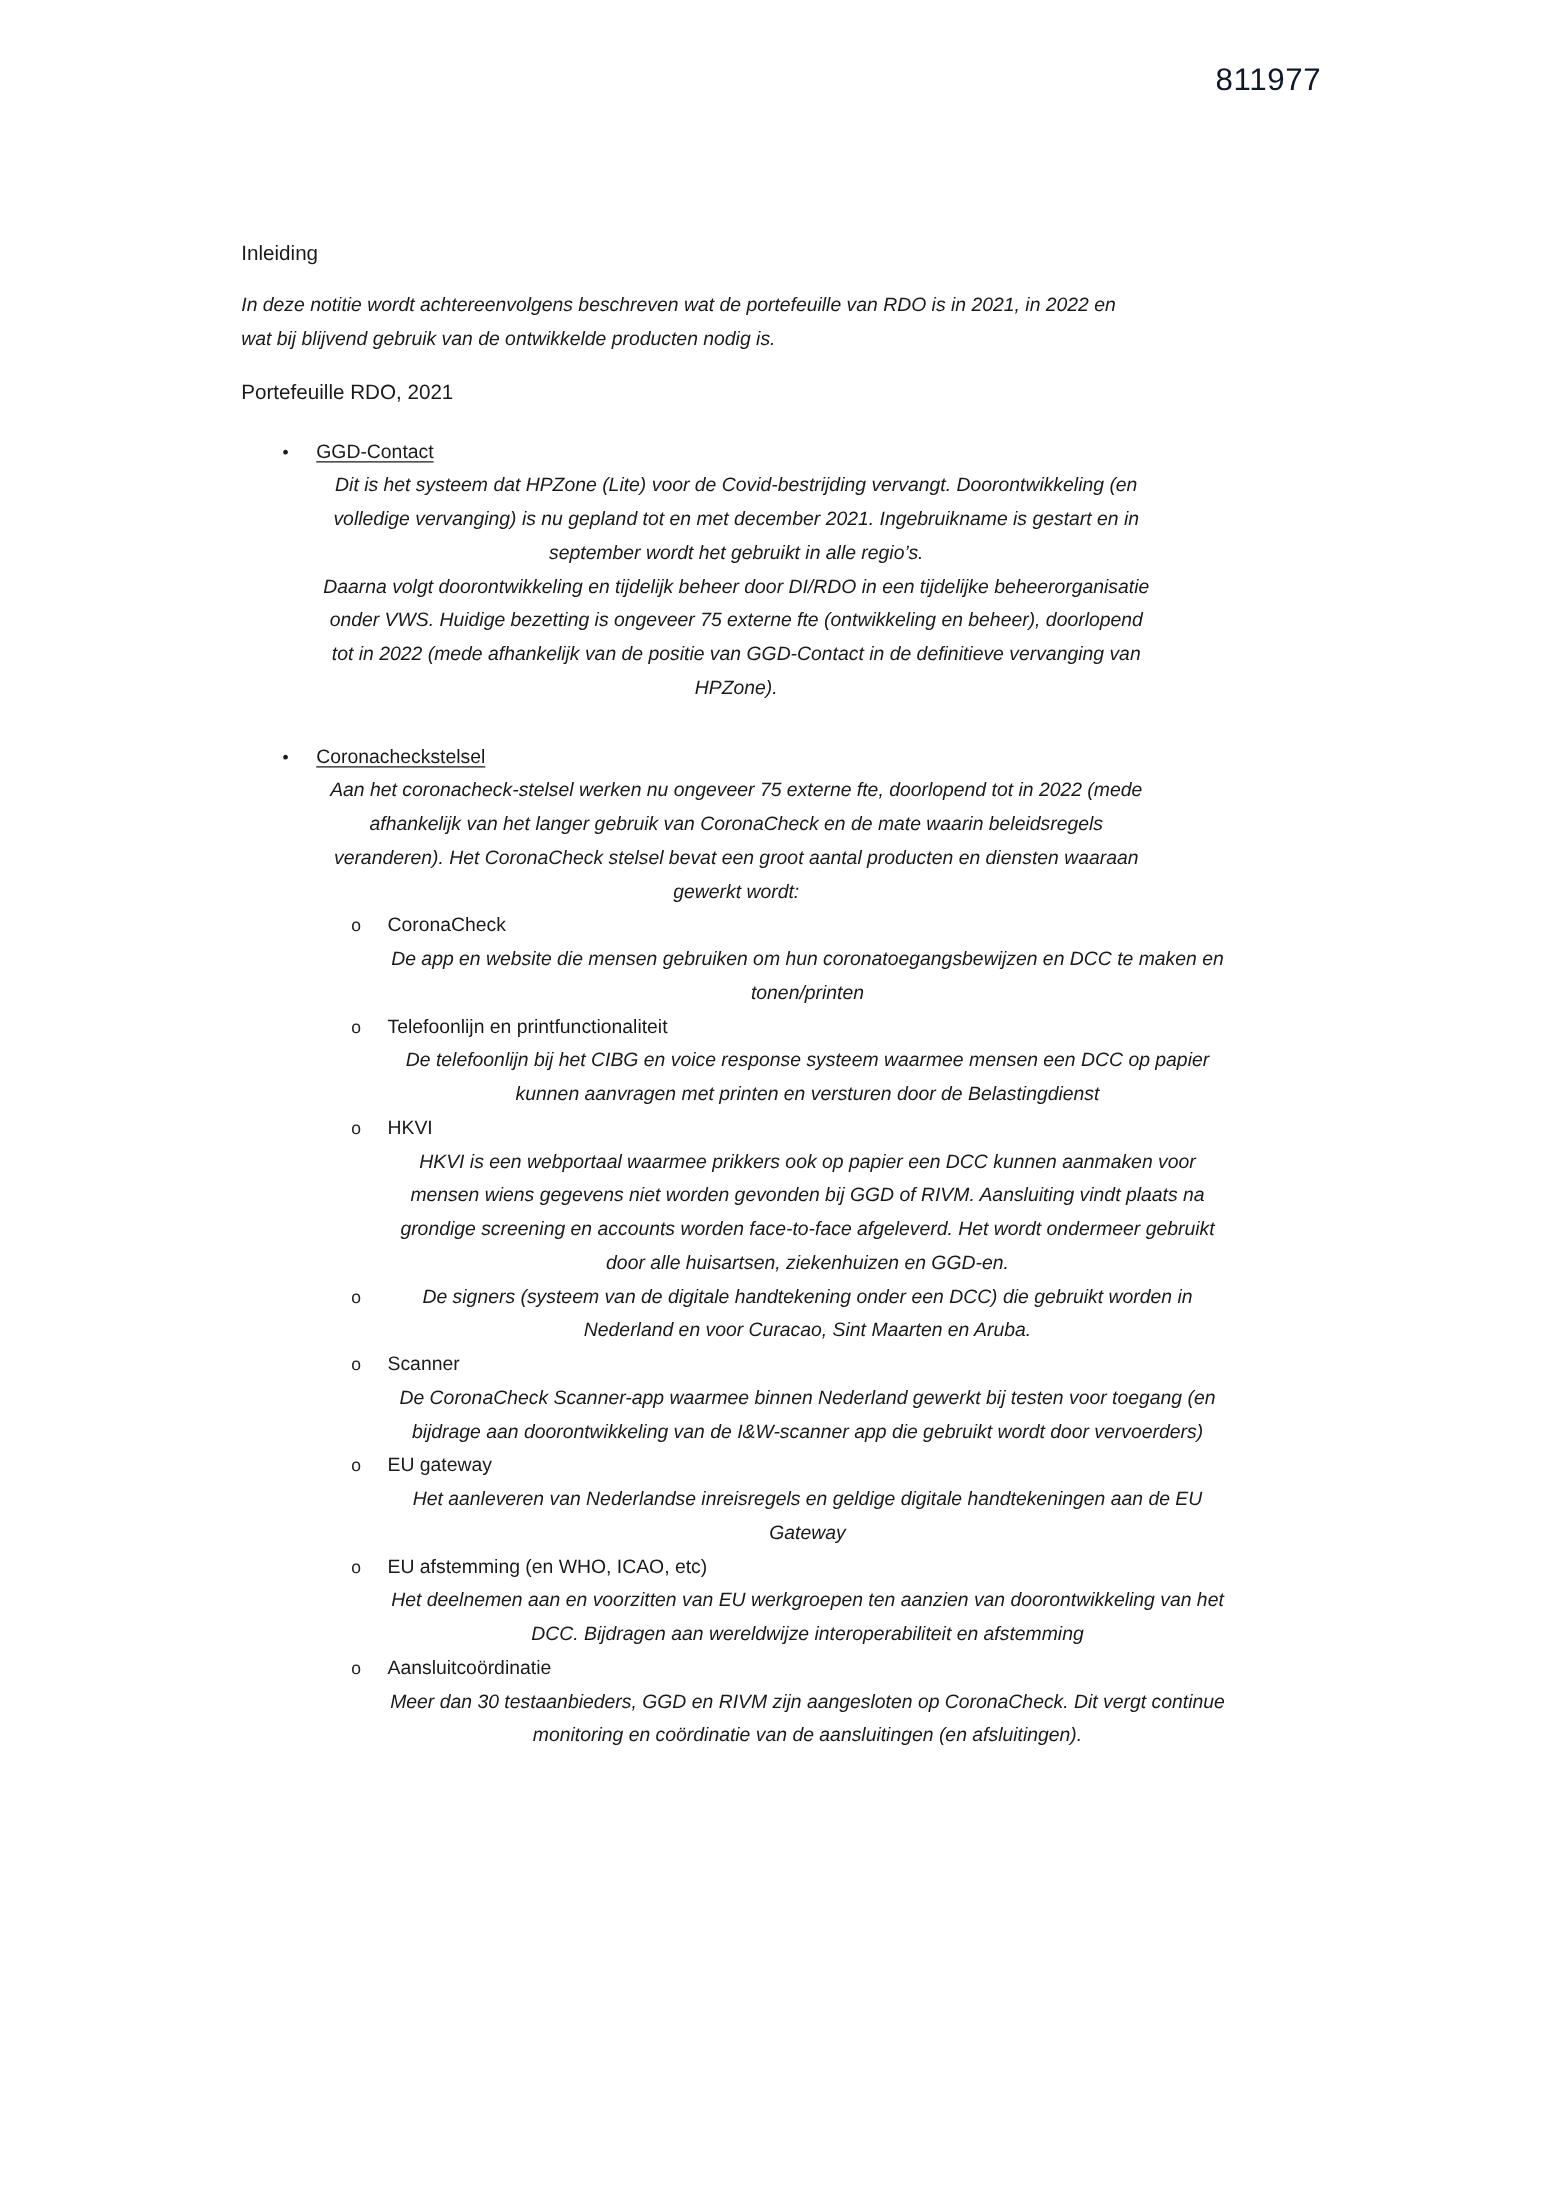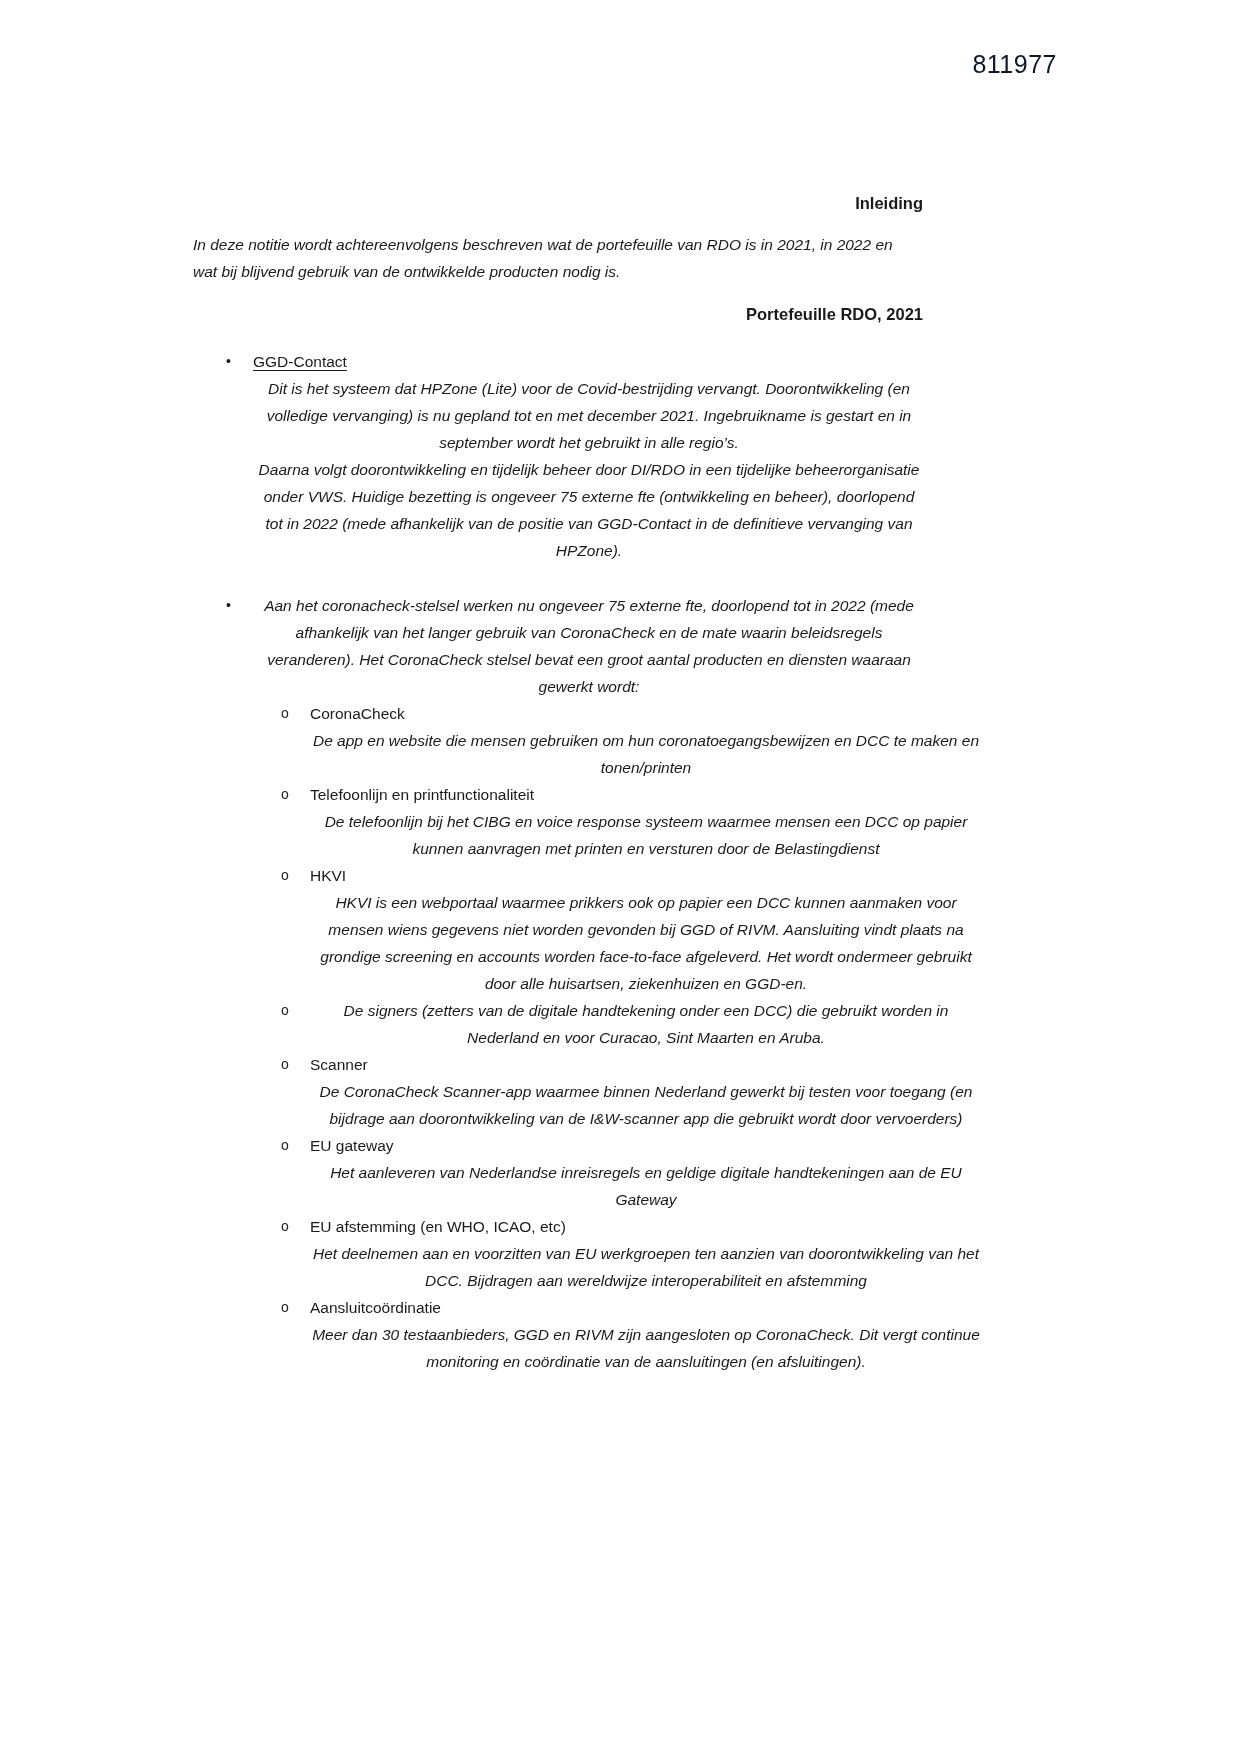--- a/index.html
+++ b/index.html
@@ -26,24 +26,23 @@
   .content {
     position: absolute;
     left: 193px;
     top: 190px;
     width: 730px;
     font-size: 15.5px;
     line-height: 27px;
   }
   h3 {
     font-size: 16.5px;
-    font-weight: bold;
+    font-weight: normal;
     margin: 0 0 14px 0;
     line-height: 27px;
-    text-align: right;
   }
   h3.second {
     margin-top: 16px;
     margin-bottom: 20px;
   }
   p {
     margin: 0;
     font-style: italic;
   }
   .intro {
@@ -120,20 +119,21 @@
       <div class="bullet-body">
         <div class="bullet-title">GGD-Contact</div>
         <p>Dit is het systeem dat HPZone (Lite) voor de Covid-bestrijding vervangt. Doorontwikkeling (en volledige vervanging) is nu gepland tot en met december 2021. Ingebruikname is gestart en in september wordt het gebruikt in alle regio’s.</p>
         <p>Daarna volgt doorontwikkeling en tijdelijk beheer door DI/RDO in een tijdelijke beheerorganisatie onder VWS. Huidige bezetting is ongeveer 75 externe fte (ontwikkeling en beheer), doorlopend tot in 2022 (mede afhankelijk van de positie van GGD-Contact in de definitieve vervanging van HPZone).</p>
       </div>
     </li>
 
     <li>
       <span class="bullet-marker">•</span>
       <div class="bullet-body">
+        <div class="bullet-title">Coronacheckstelsel</div>
         <p>Aan het coronacheck-stelsel werken nu ongeveer 75 externe fte, doorlopend tot in 2022 (mede afhankelijk van het langer gebruik van CoronaCheck en de mate waarin beleidsregels veranderen). Het CoronaCheck stelsel bevat een groot aantal producten en diensten waaraan gewerkt wordt:</p>
 
         <ul class="sub">
 
           <li>
             <span class="sub-marker">o</span>
             <div class="sub-title">CoronaCheck</div>
             <p class="sub-desc">De app en website die mensen gebruiken om hun coronatoegangsbewijzen en DCC te maken en tonen/printen</p>
           </li>
 
@@ -144,21 +144,21 @@
           </li>
 
           <li>
             <span class="sub-marker">o</span>
             <div class="sub-title">HKVI</div>
             <p class="sub-desc">HKVI is een webportaal waarmee prikkers ook op  papier een DCC kunnen aanmaken voor mensen wiens gegevens niet worden gevonden bij GGD of RIVM. Aansluiting vindt plaats na grondige screening en accounts worden face-to-face afgeleverd. Het wordt ondermeer gebruikt door alle huisartsen, ziekenhuizen en GGD-en.</p>
           </li>
 
           <li>
             <span class="sub-marker">o</span>
-            <p class="sub-desc">De signers (zetters van de digitale handtekening onder een DCC) die gebruikt worden in Nederland en voor Curacao, Sint Maarten en Aruba.</p>
+            <p class="sub-desc">De signers (systeem van de digitale handtekening onder een DCC) die gebruikt worden in Nederland en voor Curacao, Sint Maarten en Aruba.</p>
           </li>
 
           <li>
             <span class="sub-marker">o</span>
             <div class="sub-title">Scanner</div>
             <p class="sub-desc">De CoronaCheck Scanner-app waarmee binnen Nederland gewerkt bij testen voor toegang (en bijdrage aan doorontwikkeling van de I&amp;W-scanner app die gebruikt wordt door vervoerders)</p>
           </li>
 
           <li>
             <span class="sub-marker">o</span>

